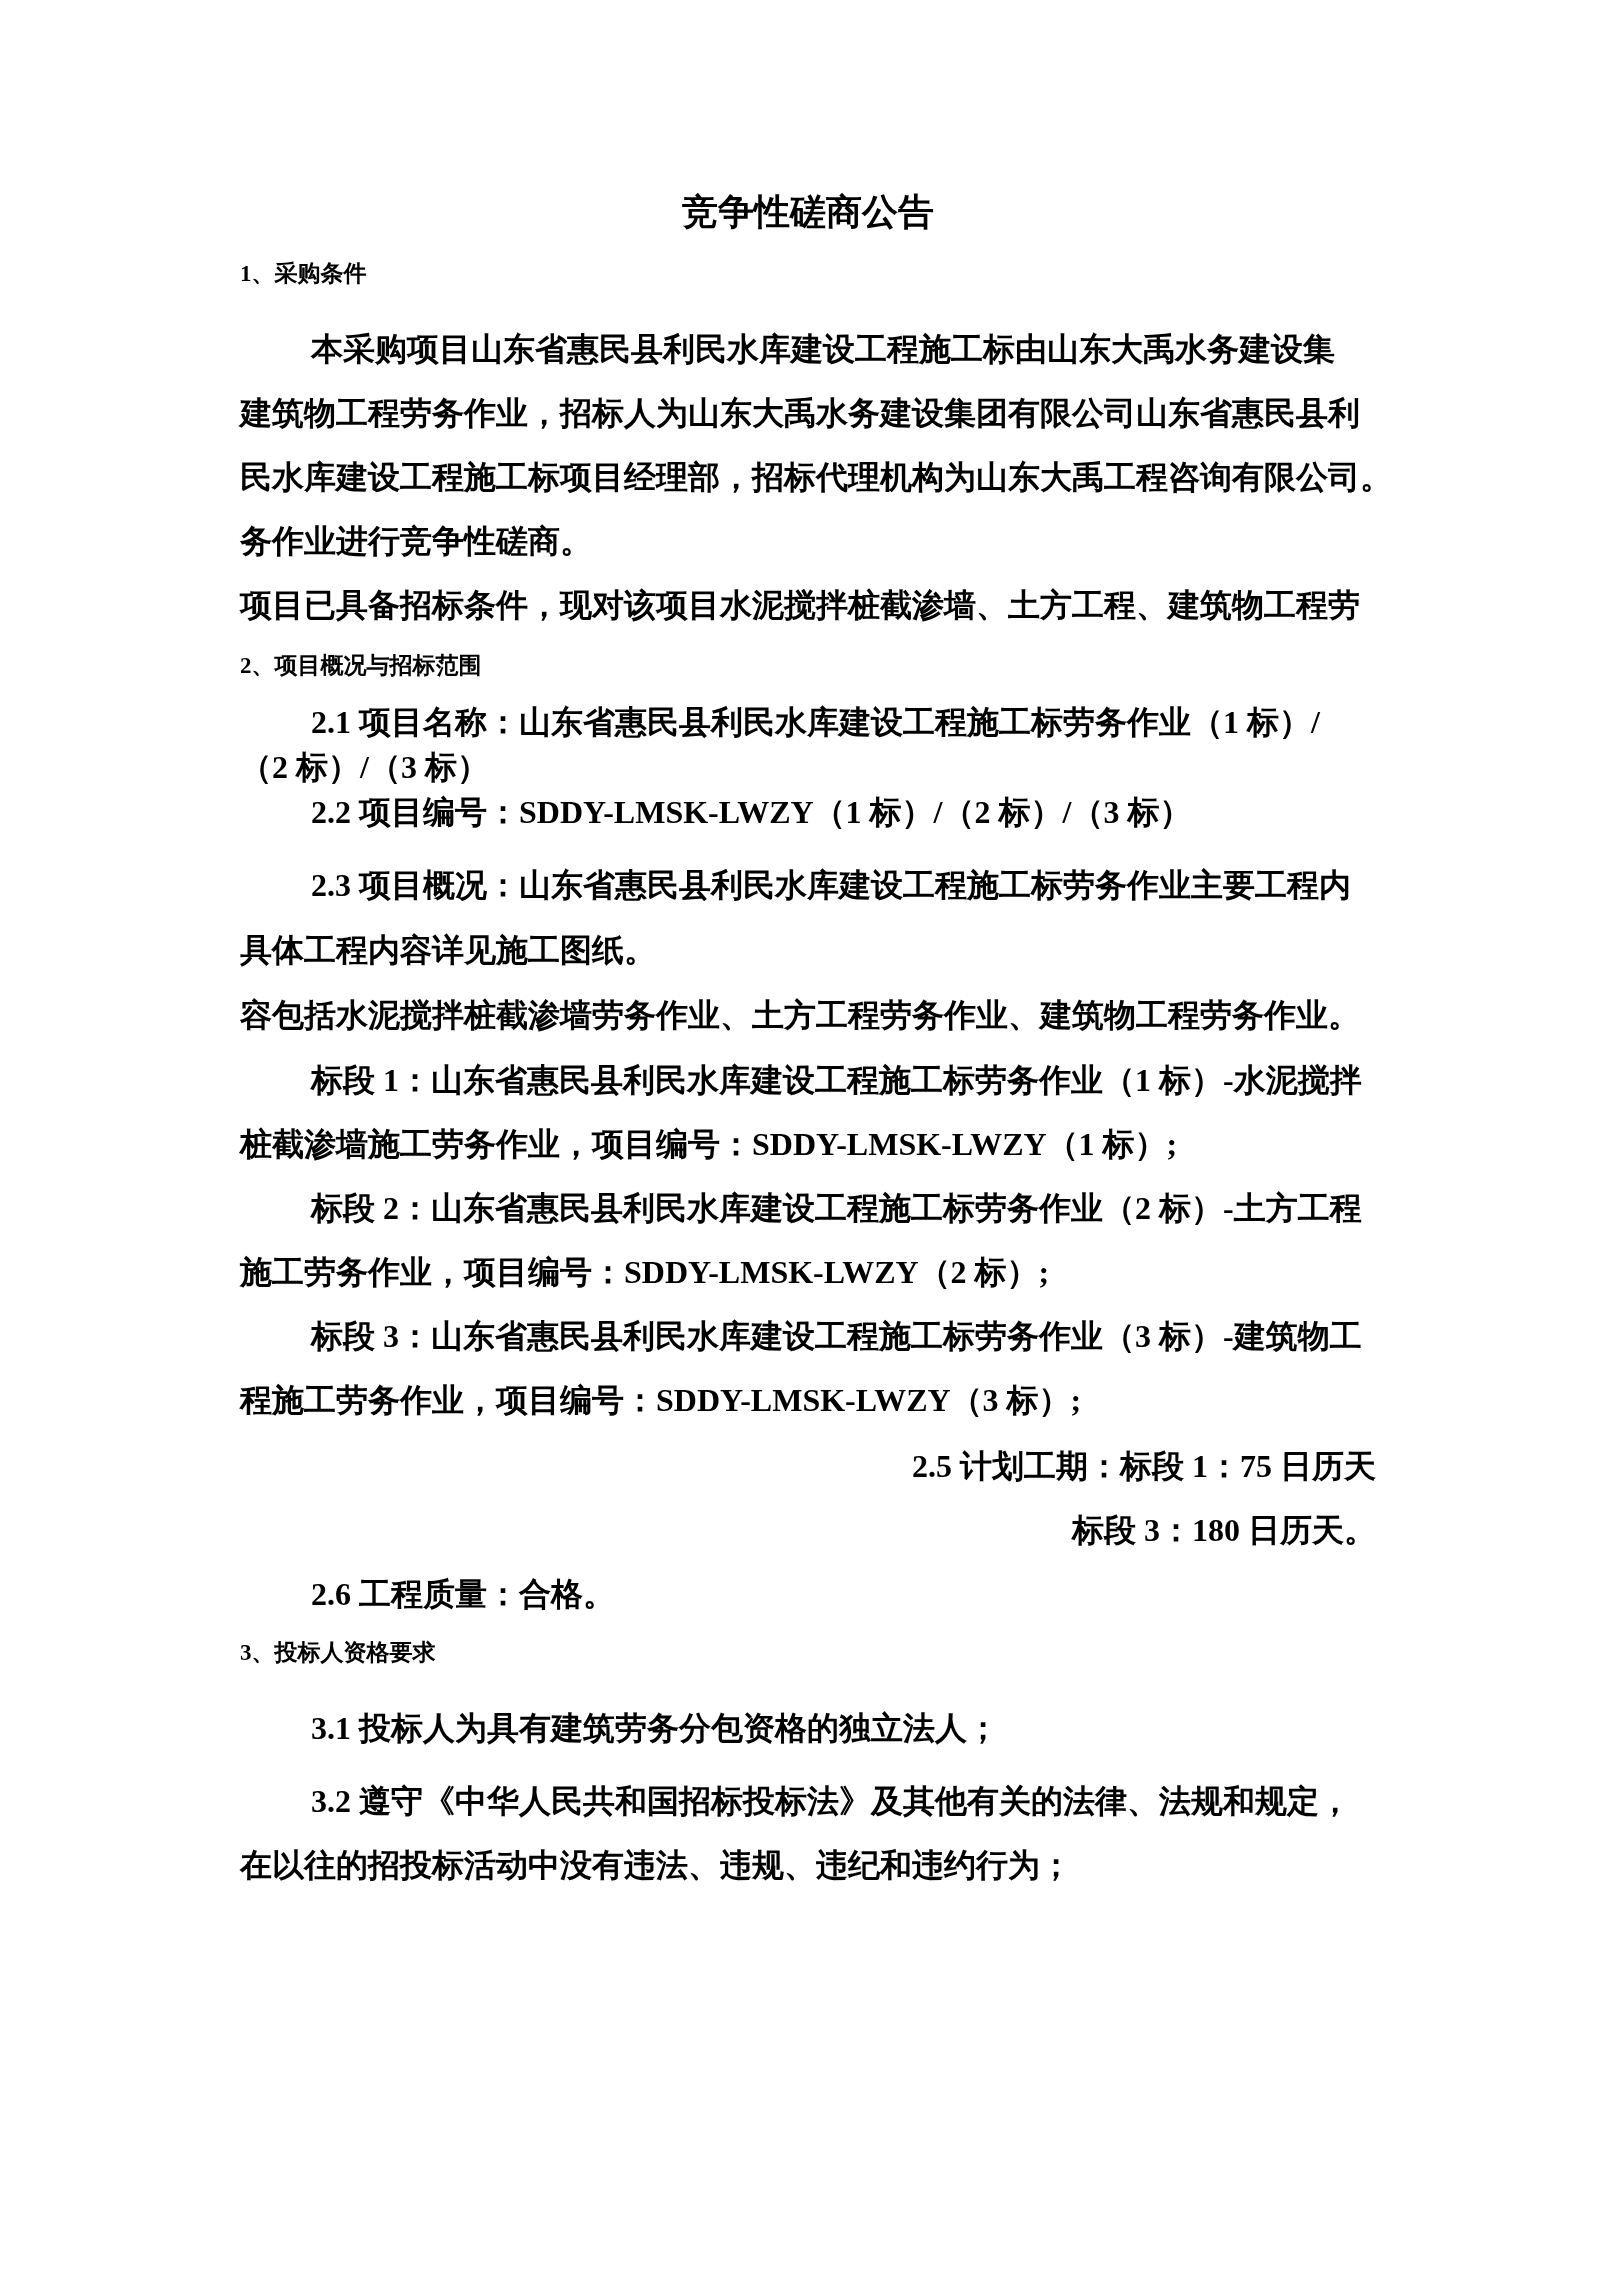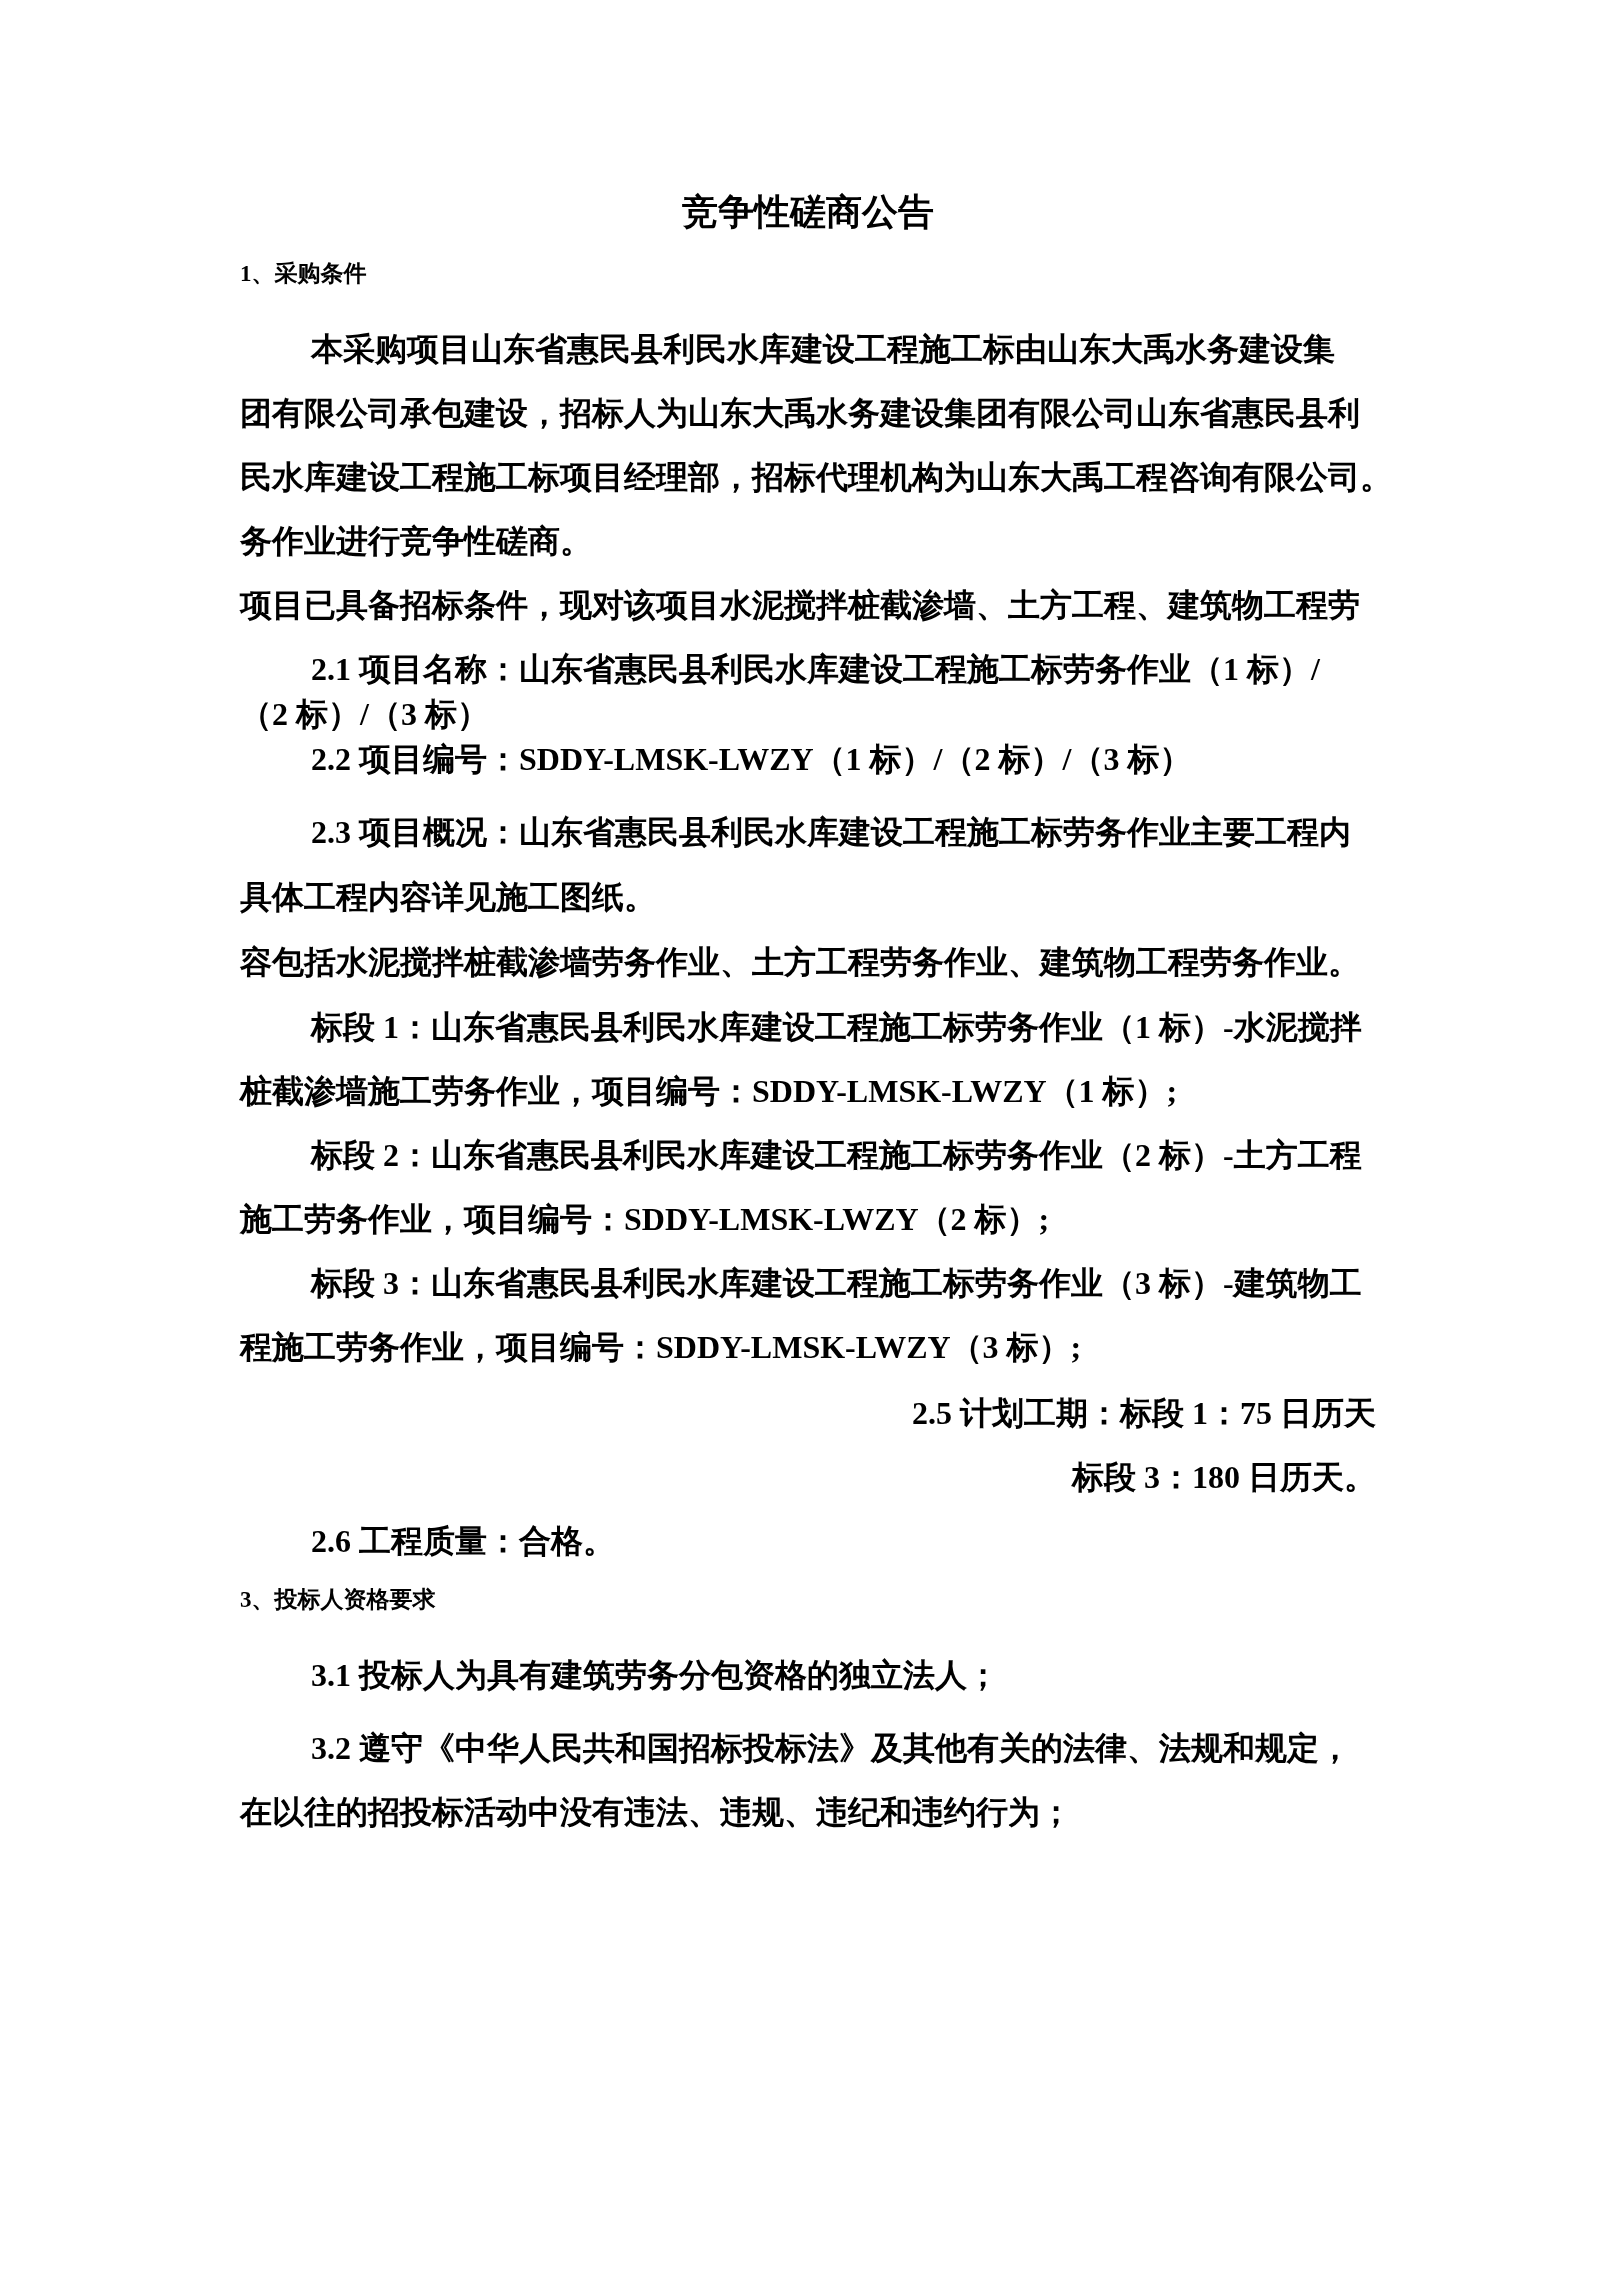--- a/index.html
+++ b/index.html
@@ -63,26 +63,27 @@
 <body>
 
 <div class="page">
 
   <div class="doc-title">竞争性磋商公告</div>
 
   <div class="h h1">1、采购条件</div>
 
   <div class="para p-intro">
     <div class="line indent">本采购项目山东省惠民县利民水库建设工程施工标由山东大禹水务建设集</div>
-    <div class="line">团有限公司承包建设，招标人为山东大禹水务建设集团有限公司山东省惠民县利</div>
+    <div class="line">建筑物工程劳务作业，招标人为山东大禹水务建设集团有限公司山东省惠民县利</div>
     <div class="line">民水库建设工程施工标项目经理部，招标代理机构为山东大禹工程咨询有限公司。</div>
     <div class="line">务作业进行竞争性磋商。</div>
     <div class="line">项目已具备招标条件，现对该项目水泥搅拌桩截渗墙、土方工程、建筑物工程劳</div>
   </div>
 
+  <div class="h h2">2、项目概况与招标范围</div>
 
   <div class="para tight p-21">
     <div class="line indent">2.1 项目名称：山东省惠民县利民水库建设工程施工标劳务作业（1 标）/</div>
     <div class="line">（2 标）/（3 标）</div>
   </div>
 
   <div class="para tight p-22">
     <div class="line indent">2.2 项目编号：SDDY-LMSK-LWZY（1 标）/（2 标）/（3 标）</div>
   </div>
 

